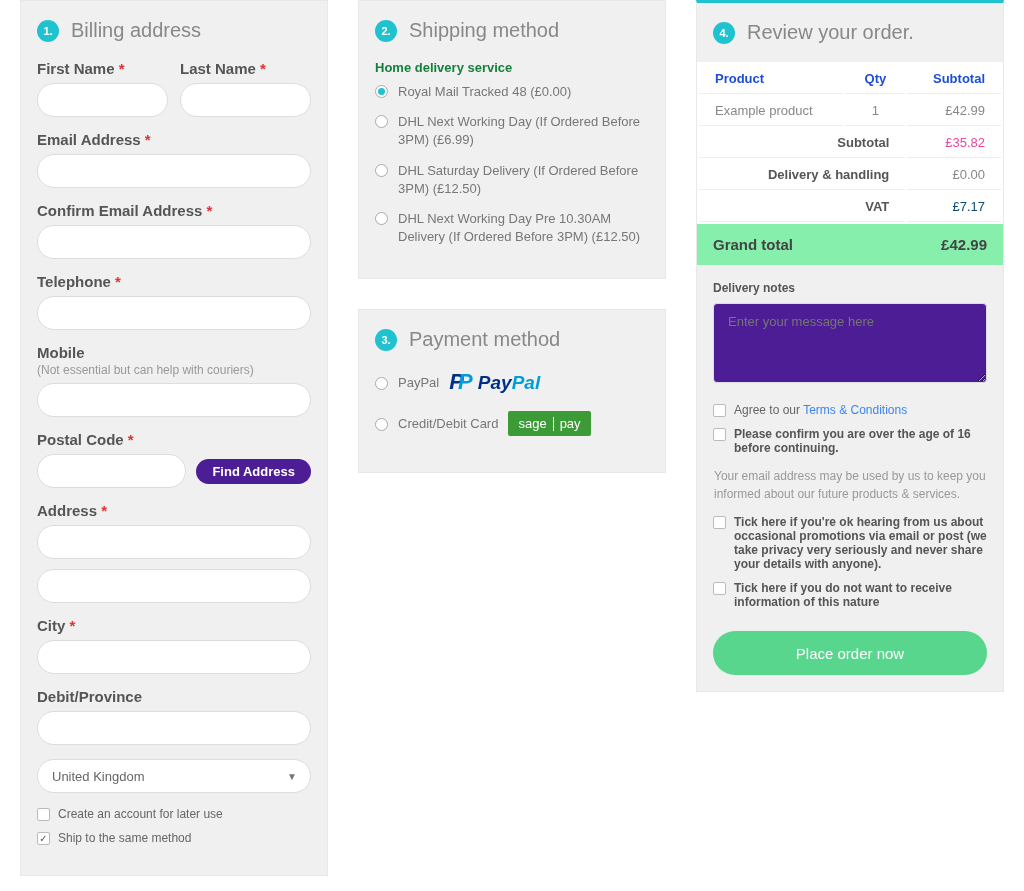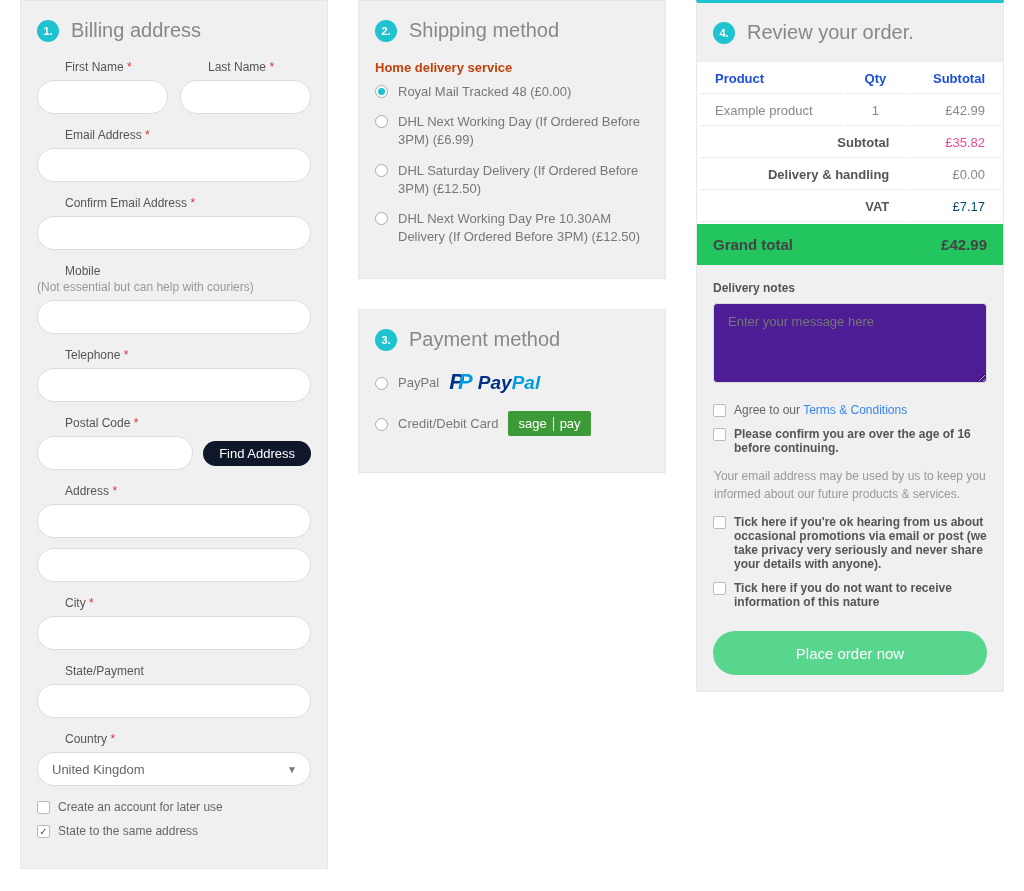--- a/index.html
+++ b/index.html
@@ -6,51 +6,51 @@
     body { background: #fff; width: 1024px; padding: 0 20px; }
     .columns { display: flex; gap: 30px; align-items: flex-start; }
     .col { width: 320px; }
     .panel { background: #f0f0f0; border: 1px solid #e8e8e8; }
     .panel-header { display: flex; align-items: center; padding: 18px 16px; }
     .badge-num { width: 22px; height: 22px; border-radius: 50%; background: #1ec3cf; color: #fff; font-size: 11px; font-weight: bold; display: inline-flex; align-items: center; justify-content: center; margin-right: 12px; }
     .panel-title { color: #888; font-size: 20px; font-weight: 400; }
     .panel-body { padding: 0 16px 20px 16px; }
     .form-row { display: flex; gap: 12px; }
     .form-group { flex: 1; margin-bottom: 14px; }
-    .form-label { display: block; font-size: 12px; color: #555; font-weight: normal; margin-bottom: 6px; margin-left: 28px; }
+    .form-label { display: block; font-size: 15px; color: #555; font-weight: bold; margin-bottom: 6px; }
     .form-hint { font-size: 12px; color: #999; margin-bottom: 6px; margin-top: -4px; }
     .req { color: #d33; }
     .text-input { width: 100%; height: 34px; border: 1px solid #ddd; border-radius: 18px; padding: 0 14px; background: #fff; font-size: 13px; }
     .select-wrap { position: relative; }
     .select-wrap .caret { position: absolute; right: 14px; top: 50%; transform: translateY(-50%); font-size: 10px; color: #777; pointer-events: none; }
     .postal-row { display: flex; gap: 10px; align-items: center; }
-    .btn-find { background: #0f172a; color: #fff; border: none; border-radius: 18px; height: 25px; padding: 0 16px; font-size: 13px; font-weight: normal; cursor: pointer; white-space: nowrap; }
+    .btn-find { background: #4c1d95; color: #fff; border: none; border-radius: 18px; height: 25px; padding: 0 16px; font-size: 13px; font-weight: bold; cursor: pointer; white-space: nowrap; }
     .check-row { display: flex; align-items: flex-start; gap: 8px; font-size: 12px; color: #666; margin-bottom: 10px; }
     .checkbox { width: 13px; height: 13px; border: 1px solid #bbb; background: #fff; border-radius: 2px; flex-shrink: 0; margin-top: 1px; display: inline-flex; align-items: center; justify-content: center; font-size: 10px; color: #555; }
     .checked::after { content: "✓"; }
     .radio { width: 13px; height: 13px; border: 1px solid #aaa; border-radius: 50%; background: #fff; flex-shrink: 0; display: inline-flex; align-items: center; justify-content: center; margin-top: 2px; }
     .radio.selected::after { content:""; width:7px; height:7px; border-radius:50%; background:#1ec3cf; }
-    .ship-group-title { font-size: 13px; font-weight: bold; color: #c2410c; margin-bottom: 8px; }
+    .ship-group-title { font-size: 13px; font-weight: bold; color: #15803d; margin-bottom: 8px; }
     .ship-option { display: flex; align-items: flex-start; gap: 10px; font-size: 13px; color: #777; margin-bottom: 12px; line-height: 1.4; }
     .pay-option { display: flex; align-items: center; gap: 10px; font-size: 13px; color: #777; margin-bottom: 16px; }
     .paypal-logo { font-style: italic; font-weight: bold; font-size: 19px; }
     .paypal-logo .p1 { color: #002f86; font-size: 22px; }
     .paypal-logo .p2 { color: #009cde; font-size: 22px; margin-left: -6px; }
     .paypal-logo .pay { color: #002f86; }
     .paypal-logo .pal { color: #009cde; }
     .sage-logo { background: #3c9b36; color: #fff; padding: 5px 10px; font-size: 13px; border-radius: 2px; display: inline-flex; align-items: center; }
     .sage-logo .div { margin: 0 6px; width:1px; height:14px; background:#fff; display:inline-block; }
     .col4-top { border-top: 3px solid #1ec3cf; }
     .order-table { width: 100%; background: #fff; font-size: 13px; }
     .order-table td { padding: 7px 16px; border-bottom: 1px solid #eee; }
     .order-table .head td { font-weight: bold; color: #1d4ed8; }
     .order-table .lbl { text-align: right; font-weight: bold; color: #555; }
     .order-table .qty { text-align: center; }
     .order-table .amt { text-align: right; }
-    .grand-row { background: #22c55e; display:flex; justify-content:space-between; padding: 12px 16px; font-weight: bold; color: #444; font-size: 15px; }
+    .grand-row { background: #86efac; display:flex; justify-content:space-between; padding: 12px 16px; font-weight: bold; color: #444; font-size: 15px; }
     .notes-body { padding: 16px; }
     .notes-label { font-size: 12px; font-weight: bold; color: #555; margin-bottom: 8px; display:block; }
     .notes-area { width: 100%; height: 80px; border: 1px solid #ddd; border-radius: 4px; padding: 10px 14px; font-size: 13px; color: #888; resize: both; background:#4c1d95; }
     .link { color: #3a86f0; }
     .fineprint { font-size: 12px; color: #999; line-height: 1.5; margin: 12px 1px; }
     .btn-place { width: 100%; background: #58d68d; color: #fff; border: none; border-radius: 24px; height: 44px; font-size: 15px; cursor: pointer; margin-top: 12px; }
     .gap { height: 30px; }
   </style>
 </head>
 <body>
@@ -76,62 +76,61 @@
         </div>
         <div class="form-group">
           <label class="form-label"><span>Email Address</span> <span class="req">*</span></label>
           <input class="text-input" style="">
         </div>
         <div class="form-group">
           <label class="form-label"><span>Confirm Email Address</span> <span class="req">*</span></label>
           <input class="text-input" style="">
         </div>
         <div class="form-group">
+          <label class="form-label"><span>Telephone</span> <span class="req">*</span></label>
+          <input class="text-input" style="">
+        </div>
+        <div class="form-group">
           <label class="form-label">Mobile</label>
           <div class="form-hint">(Not essential but can help with couriers)</div>
-          <input class="text-input" style="">
-        </div>
-        <div class="form-group">
-          <label class="form-label"><span>Telephone</span> <span class="req">*</span></label>
           <input class="text-input" style="">
         </div>
         <div class="form-group">
           <label class="form-label"><span>Postal Code</span> <span class="req">*</span></label>
           <div class="postal-row">
             <input class="text-input" style="flex: 1 1 0%;">
             <button class="btn-find">Find Address</button>
           </div>
         </div>
         <div class="form-group">
           <label class="form-label"><span>Address</span> <span class="req">*</span></label>
           <input class="text-input" style="margin-bottom: 10px;">
           <input class="text-input" style="">
         </div>
         <div class="form-group">
           <label class="form-label"><span>City</span> <span class="req">*</span></label>
           <input class="text-input" style="">
         </div>
         <div class="form-group">
-          <label class="form-label">State/Payment</label>
-          <input class="text-input" style="">
-        </div>
-        <div class="form-group">
-          <label class="form-label"><span>Country</span> <span class="req">*</span></label>
+          <label class="form-label">Debit/Province</label>
+          <input class="text-input" style="">
+        </div>
+        <div class="form-group">
           <div class="select-wrap">
             <input class="text-input" readonly="" style="color: rgb(102, 102, 102);" value="United Kingdom">
             <span class="caret">▼</span>
           </div>
         </div>
         <div class="check-row">
           <span class="checkbox"></span>
           <span>Create an account for later use</span>
         </div>
         <div class="check-row">
           <span class="checkbox checked"></span>
-          <span>State to the same address</span>
+          <span>Ship to the same method</span>
         </div>
       </div>
     </div>
   </div>
 
   <div class="col">
     <div class="panel">
       <div class="panel-header">
         <span class="badge-num">2.</span>
         <span class="panel-title">Shipping method</span>

